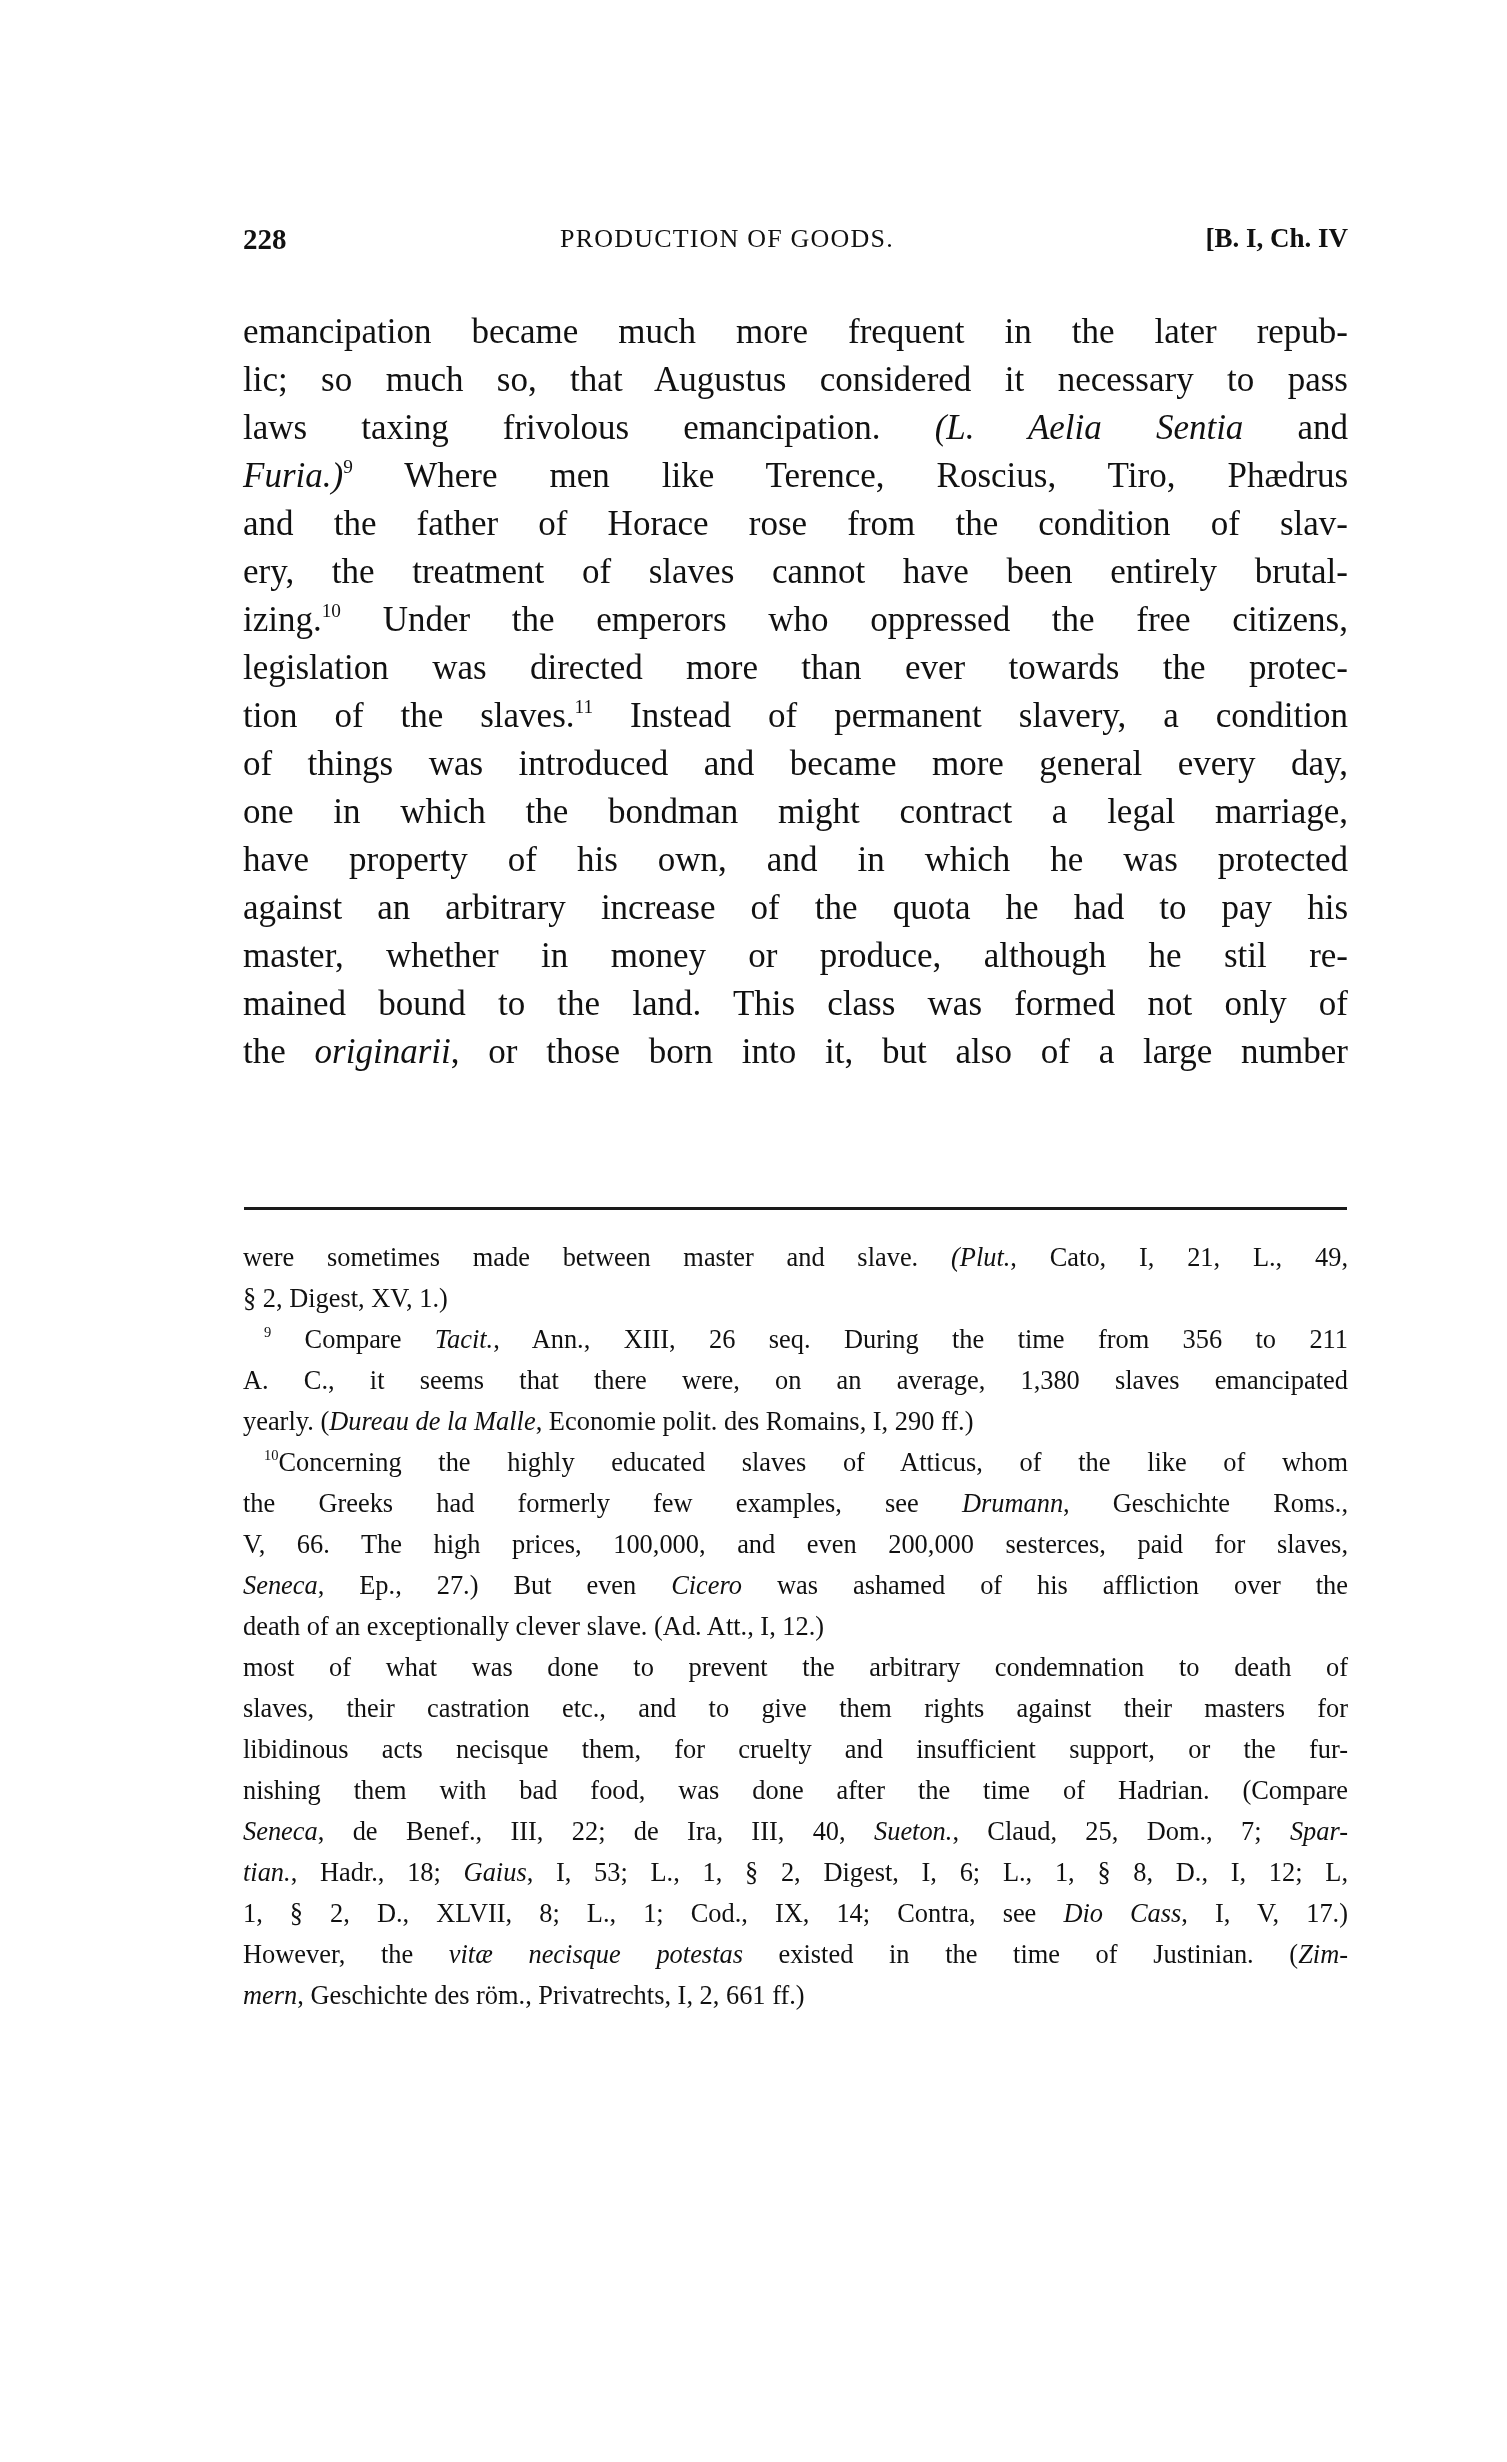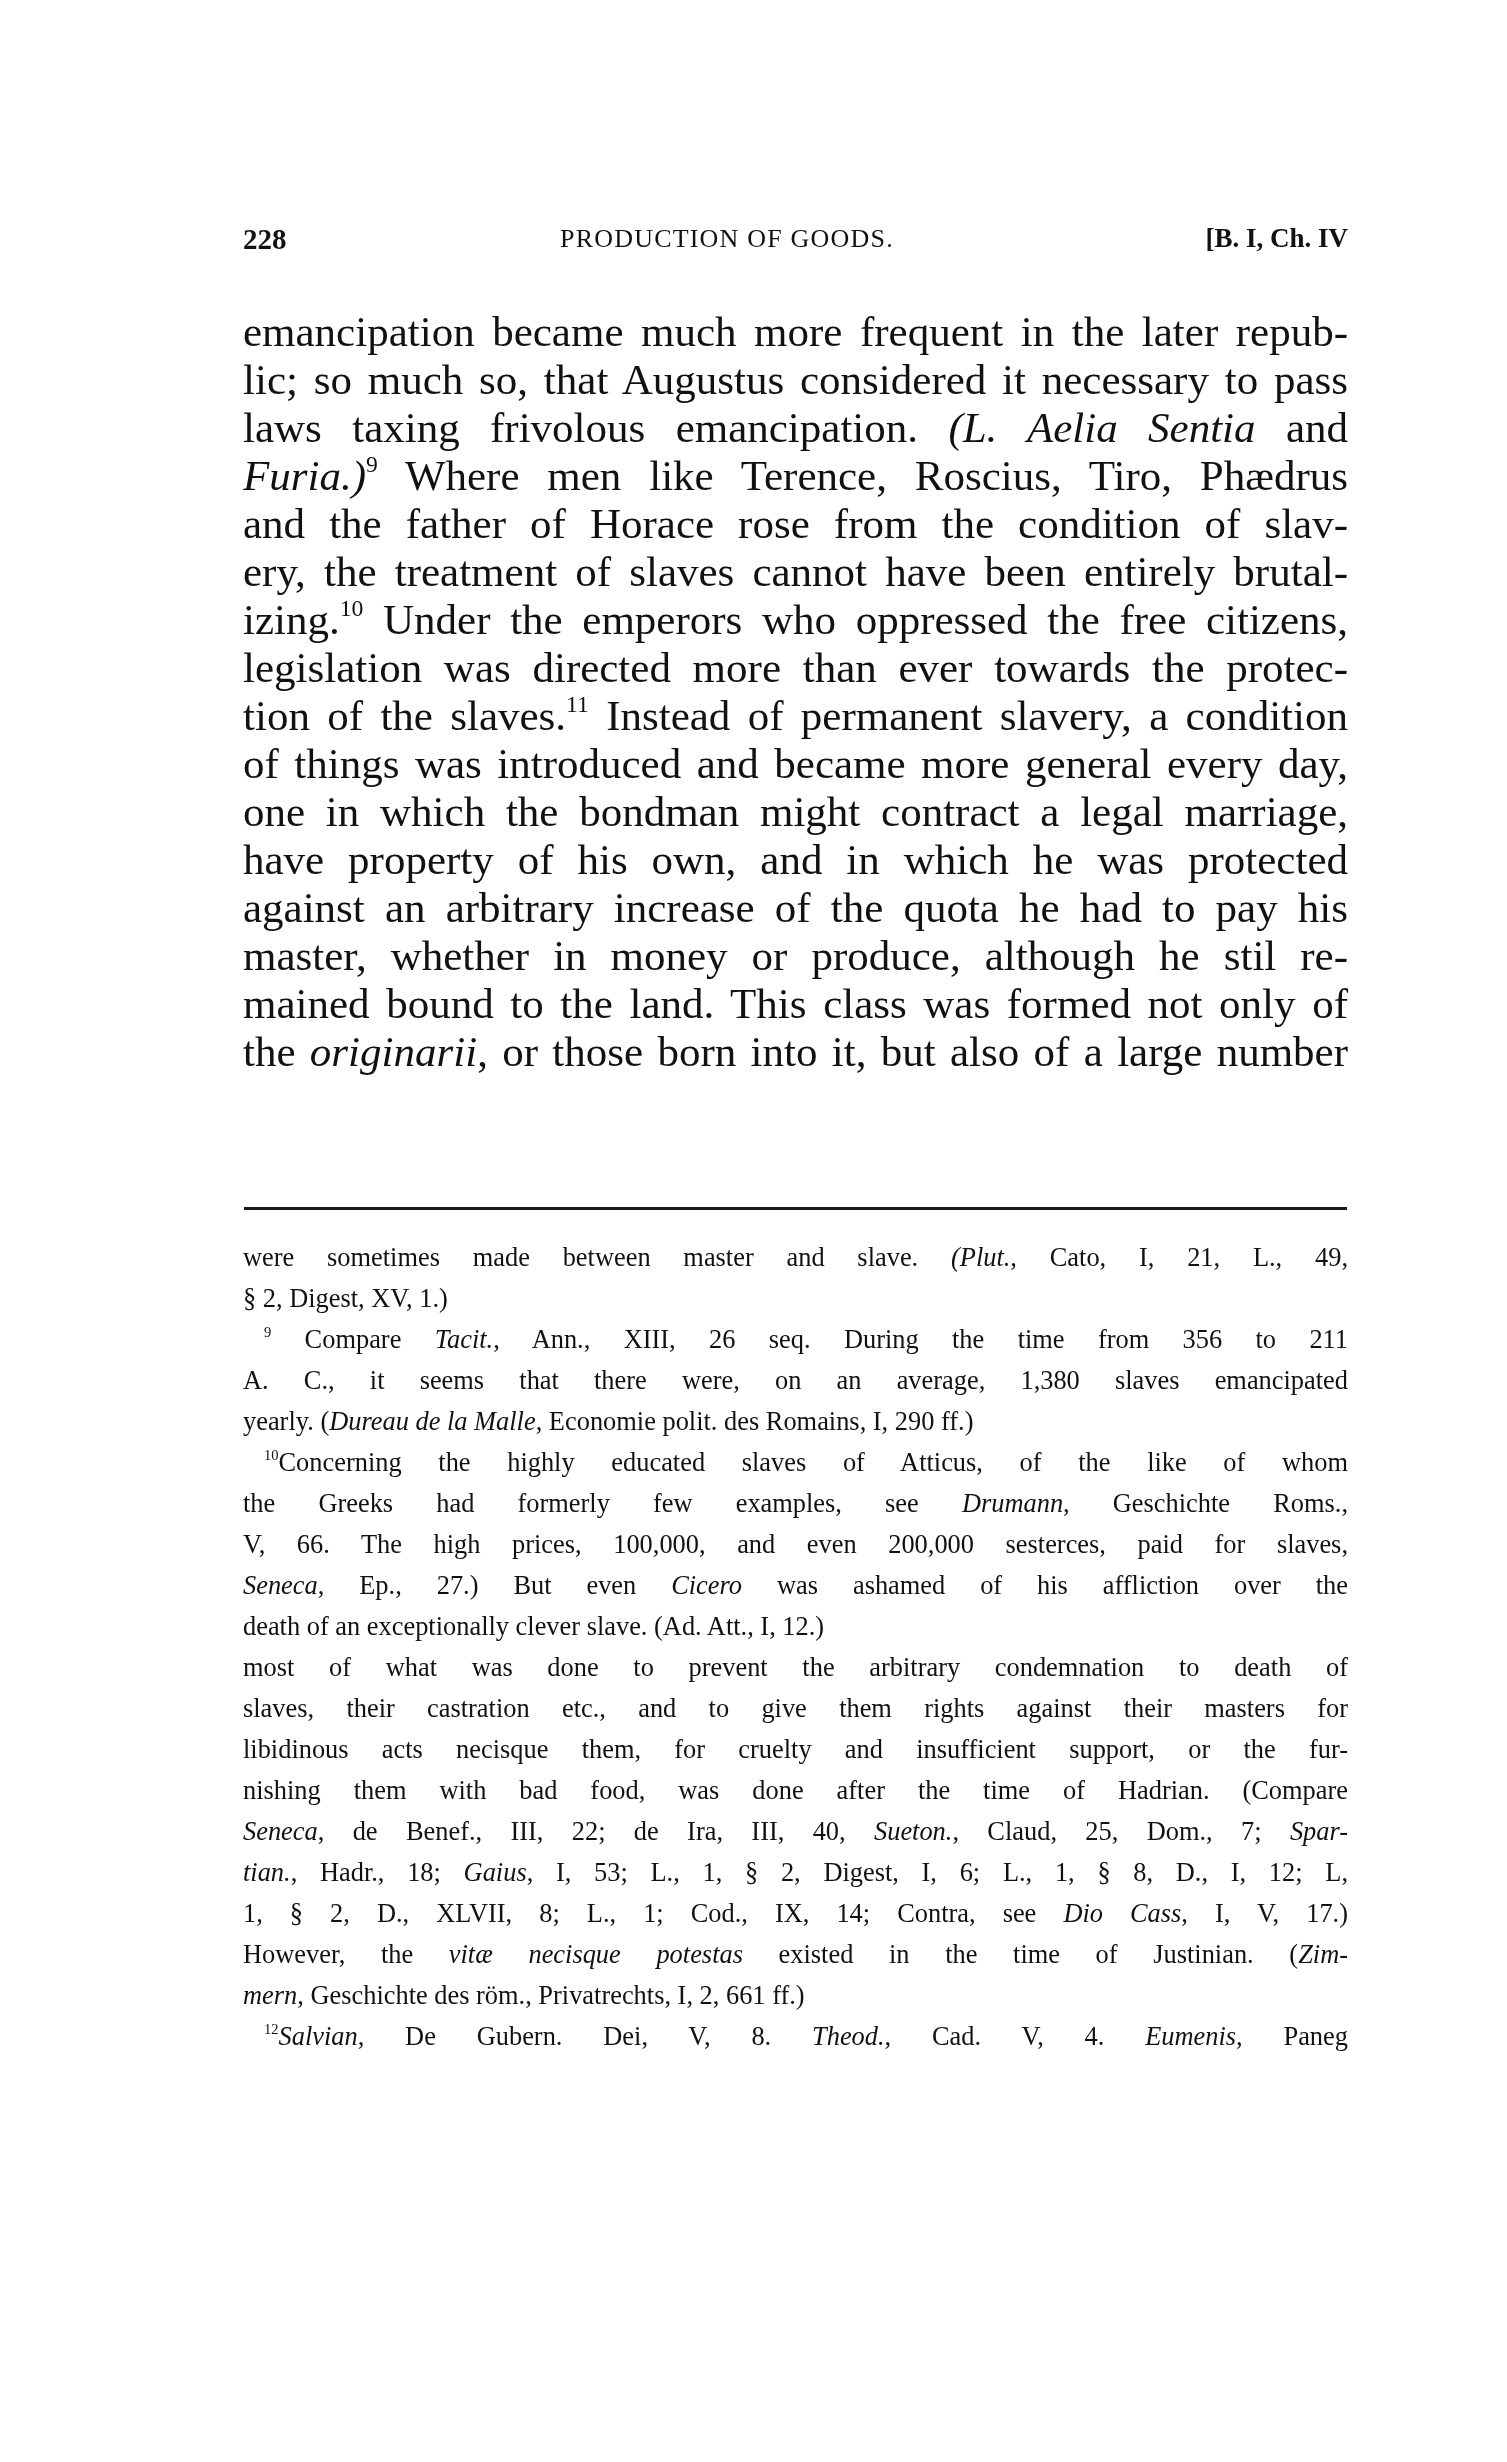--- a/index.html
+++ b/index.html
@@ -7,21 +7,21 @@
          font-family: "Liberation Serif", "DejaVu Serif", serif; color: #111111; }
   .page { position: absolute; left: 0; top: 0; width: 1298px; height: 2462px; }
 
   .running-head { position: absolute; top: 223px; left: 243px; width: 1105px; height: 42px;
                   font-size: 29px; }
   .rh-num { position: absolute; left: 0; top: 0; font-weight: bold; letter-spacing: 0px; }
   .rh-title { position: absolute; left: 317px; top: 1px; font-size: 26px; letter-spacing: 1.2px; }
   .rh-chapter { position: absolute; right: 0; top: 0; font-size: 27px; font-weight: bold; }
 
   .body-text { position: absolute; top: 308px; left: 243px; width: 1105px; }
-  .body-line { display: block; height: 48px; line-height: 48px; font-size: 43px;
+  .body-line { display: block; height: 48px; line-height: 48px; font-size: 35px;
                text-align: justify; text-align-last: justify; white-space: nowrap; overflow: visible; }
   .body-line.last { text-align-last: left; }
 
   .fn-rule { position: absolute; top: 1207px; left: 244px; width: 1103px; height: 2.9px; background: #1a1a1a; }
 
   .footnotes { position: absolute; top: 1237px; left: 243px; width: 1105px; }
   .fn-line { display: block; height: 41px; line-height: 41px; font-size: 26.4px;
              text-align: justify; text-align-last: justify; white-space: nowrap; }
   .fn-line.indent { padding-left: 21px; }
   .fn-line.last { text-align-last: left; }
@@ -74,17 +74,16 @@
       <span class="fn-line last"><span>death of an exceptionally clever slave.  (Ad. Att., I, 12.)</span></span>
       <span class="fn-line"><span>most of what was done to prevent the arbitrary condemnation to death of</span></span>
       <span class="fn-line"><span>slaves, their castration etc., and to give them rights against their masters for</span></span>
       <span class="fn-line"><span>libidinous acts necisque them, for cruelty and insufficient support, or the fur-</span></span>
       <span class="fn-line"><span>nishing them with bad food, was done after the time of Hadrian.  (Compare</span></span>
       <span class="fn-line"><i>Seneca</i><span>, de Benef., III, 22; de Ira, III, 40, </span><i>Sueton.</i><span>, Claud, 25, Dom., 7; </span><i>Spar-</i></span>
       <span class="fn-line"><i>tian.</i><span>, Hadr., 18; </span><i>Gaius</i><span>, I, 53; L., 1, § 2, Digest, I, 6; L., 1, § 8, D., I, 12; L,</span></span>
       <span class="fn-line"><span>1, § 2, D., XLVII, 8; L., 1; Cod., IX, 14; Contra, see </span><i>Dio Cass</i><span>, I, V, 17.)</span></span>
       <span class="fn-line"><span>However, the </span><i>vitæ necisque potestas</i><span> existed in the time of Justinian.  (</span><i>Zim-</i></span>
       <span class="fn-line last"><i>mern</i><span>, Geschichte des röm., Privatrechts, I, 2, 661 ff.)</span></span>
-      <span class="fn-line indent"><sup>12</sup><i>Salvian</i><span>, De Gubern. Dei, V, 8.  </span><i>Theod.</i><span>, Cad. V, 4.  </span><i>Eumenis</i><span>, Paneg</span></span>
     </div>
 
 </div>
 
 
 </body></html>

